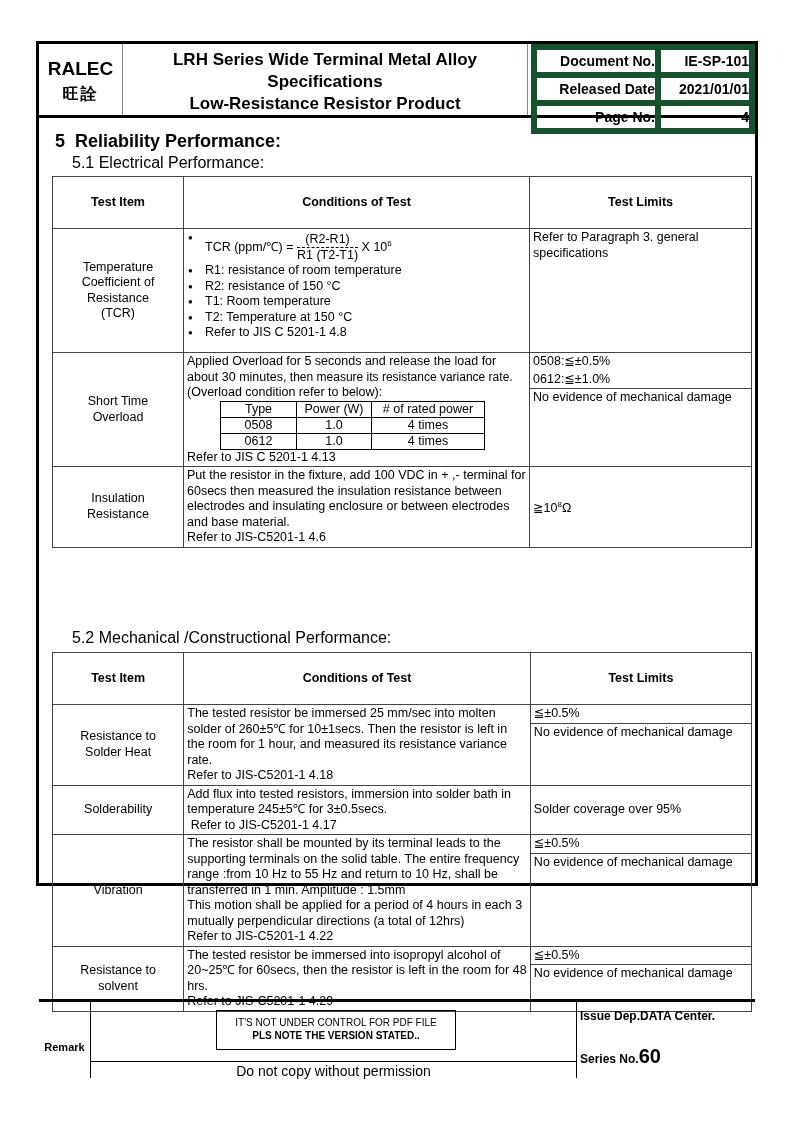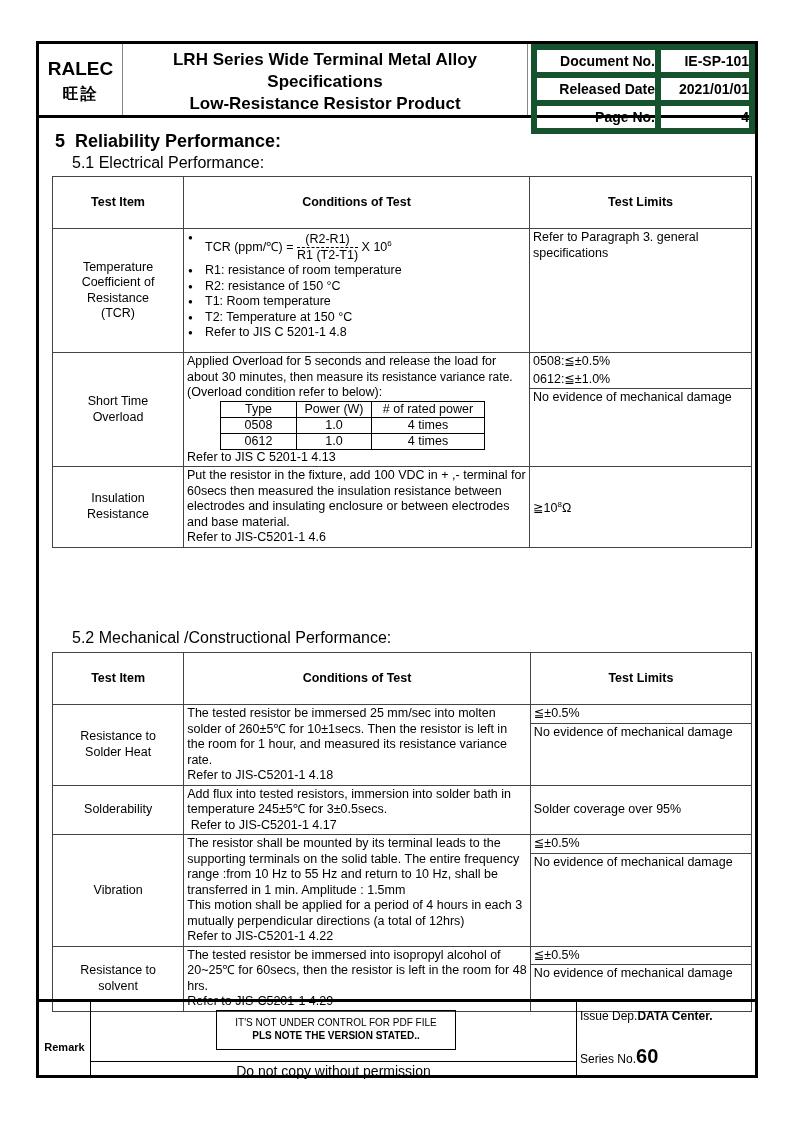--- a/index.html
+++ b/index.html
@@ -1,17 +1,17 @@
 <!DOCTYPE html>
 <html><head>
 <meta charset="utf-8">
 <style>
   html, body { margin: 0; padding: 0; background: #ffffff; }
   body { width: 794px; height: 1123px; position: relative; font-family: "Liberation Sans", sans-serif; color: #000; }
-  .frame { position: absolute; left: 36px; top: 41px; width: 722px; height: 1037px; border: 3px solid #000; border-left-width: 3px; box-sizing: border-box; }
+  .frame { position: absolute; left: 36px; top: 41px; width: 722px; height: 845px; border: 3px solid #000; border-left-width: 3px; box-sizing: border-box; }
   .hdr { position: absolute; left: 0; top: 0; width: 716px; height: 74px; border-bottom: 3px solid #000; box-sizing: border-box; }
   .logo { position: absolute; left: 0; top: 0; width: 84px; height: 71px; border-right: 1px solid #888; box-sizing: border-box; text-align: center; }
   .logo .en { font-weight: bold; font-size: 19px; margin-top: 14px; }
   .logo .zh { font-weight: bold; font-size: 16px; margin-top: 4px; letter-spacing: 2px; font-family: "DejaVu Sans", sans-serif; }
   .title { position: absolute; left: 84px; top: 0; width: 405px; height: 71px; text-align: center; font-weight: bold; font-size: 17px; line-height: 22px; padding-top: 5px; box-sizing: border-box; border-right: 1px solid #888; }
   .meta { position: absolute; left: 492px; top: 0; width: 224px; height: 71px; }
   .meta table { border-collapse: collapse; width: 224px; height: 71px; }
   .meta td { border: 6px solid #14532d; font-weight: bold; font-size: 14px; text-align: right; height: 22px; padding: 0; }
   .meta td.k { width: 118px; }
   .content { position: absolute; left: 0; top: 74px; width: 716px; }
@@ -34,21 +34,21 @@
   sup { font-size: 8px; }
   table.ol { border-collapse: collapse; margin-left: 33px; font-size: 12.5px; }
   table.ol td { border: 1px solid #000; padding: 0 4px; text-align: center; line-height: 15px; vertical-align: middle; }
   .small { font-size: 11px; }
   .footer { position: absolute; left: 0; top: 955px; width: 716px; height: 79px; border-top: 3px solid #000; box-sizing: border-box; }
   .rem { position: absolute; left: 0; top: 0; width: 52px; height: 76px; border-right: 1px solid #000; font-size: 11px; font-weight: bold; box-sizing: border-box; padding-top: 39px; text-align: center; }
   .mid { position: absolute; left: 52px; top: 0; width: 486px; height: 76px; border-right: 1px solid #000; box-sizing: border-box; }
   .notice { position: absolute; left: 125px; top: 8px; width: 240px; height: 40px; border: 1px solid #000; box-sizing: border-box; text-align: center; font-size: 10px; line-height: 13px; padding-top: 5px; }
   .notice b { display: block; }
   .copy { position: absolute; left: 0; top: 59px; width: 485px; height: 17px; border-top: 1px solid #000; text-align: center; font-size: 14px; line-height: 18px; }
-  .right { position: absolute; left: 538px; top: 0; width: 178px; height: 76px; font-size: 12px; }
+  .right { position: absolute; left: 538px; top: 0; width: 178px; height: 76px; font-size: 12px; font-weight: bold; }
   .issue { position: absolute; left: 3px; top: 7px; }
   .series { position: absolute; left: 3px; top: 43px; }
   .series b { font-size: 20px; }
 </style>
 </head>
 <body>
 
 <div class="frame">
   <div class="hdr">
     <div class="logo">

